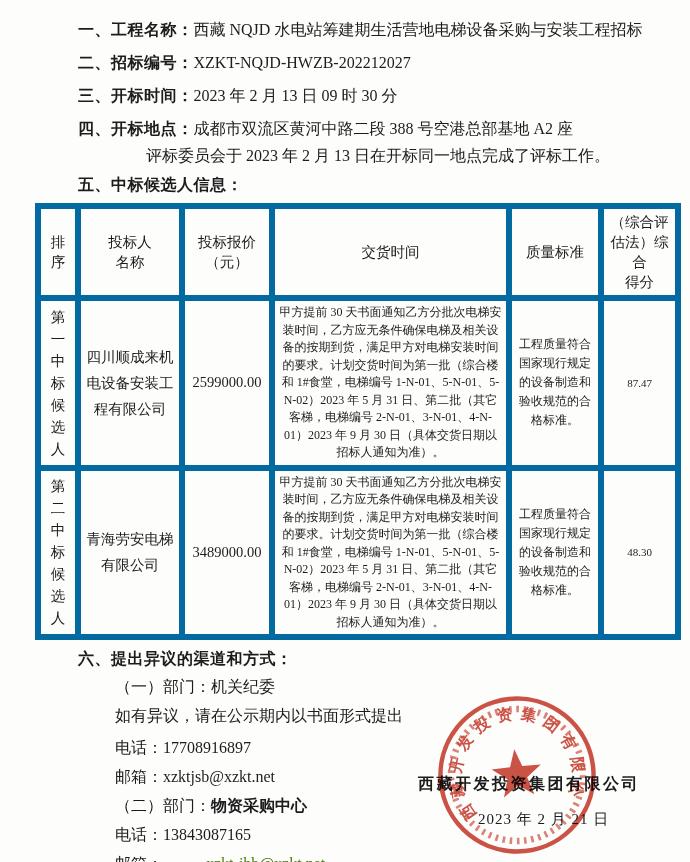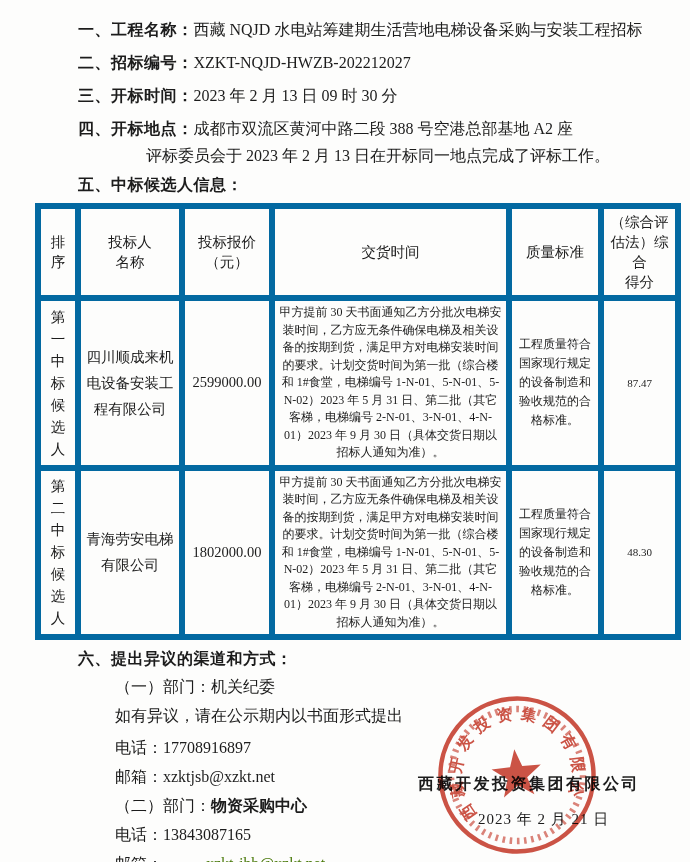--- a/index.html
+++ b/index.html
@@ -118,21 +118,21 @@
         <td class="rank">第一中标候选人</td>
         <td class="bidder">四川顺成来机电设备安装工程有限公司</td>
         <td class="price">2599000.00</td>
         <td class="delivery">甲方提前 30 天书面通知乙方分批次电梯安装时间，乙方应无条件确保电梯及相关设备的按期到货，满足甲方对电梯安装时间的要求。计划交货时间为第一批（综合楼和 1#食堂，电梯编号 1-N-01、5-N-01、5-N-02）2023 年 5 月 31 日、第二批（其它客梯，电梯编号 2-N-01、3-N-01、4-N-01）2023 年 9 月 30 日（具体交货日期以招标人通知为准）。</td>
         <td class="quality">工程质量符合国家现行规定的设备制造和验收规范的合格标准。</td>
         <td class="score">87.47</td>
       </tr>
       <tr class="row2">
         <td class="rank">第二中标候选人</td>
         <td class="bidder">青海劳安电梯有限公司</td>
-        <td class="price">1802000.00</td>
+        <td class="price">3489000.00</td>
         <td class="delivery">甲方提前 30 天书面通知乙方分批次电梯安装时间，乙方应无条件确保电梯及相关设备的按期到货，满足甲方对电梯安装时间的要求。计划交货时间为第一批（综合楼和 1#食堂，电梯编号 1-N-01、5-N-01、5-N-02）2023 年 5 月 31 日、第二批（其它客梯，电梯编号 2-N-01、3-N-01、4-N-01）2023 年 9 月 30 日（具体交货日期以招标人通知为准）。</td>
         <td class="quality">工程质量符合国家现行规定的设备制造和验收规范的合格标准。</td>
         <td class="score">48.30</td>
       </tr>
     </tbody>
   </table>
 
   <div class="line sec-title">六、提出异议的渠道和方式：</div>
   <div class="line sub">
     <span>（一）部门：</span><span>机关纪委</span>

